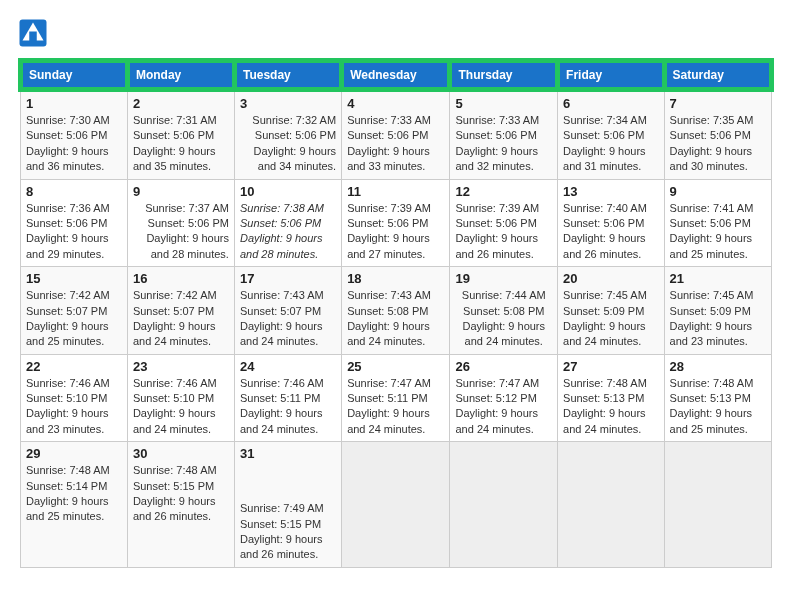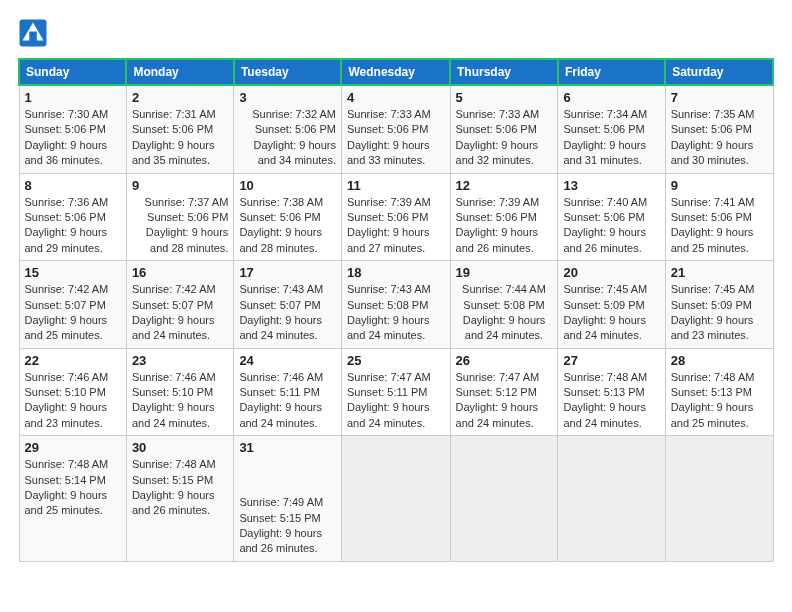--- a/index.html
+++ b/index.html
@@ -55,21 +55,21 @@
       border-collapse: collapse;
       font-size: 11px;
     }
     .calendar thead tr th {
       background: #1a73c9;
       color: #fff;
       padding: 5px 6px;
       text-align: left;
       font-size: 12px;
       font-weight: bold;
-      border: 2px solid #22c55e;
+      border: 5px solid #22c55e;
     }
     .calendar tbody tr td {
       border: 1px solid #ccc;
       vertical-align: top;
       padding: 4px 5px;
       width: 110px;
       height: 80px;
       background: #fff;
     }
     .calendar tbody tr:nth-child(odd) td {
@@ -187,21 +187,21 @@
           </td>
           <td>
             <span class="day-num">9</span>
             <div class="day-info" style="white-space: pre-line; text-align: right;">Sunrise: 7:37 AM
 Sunset: 5:06 PM
 Daylight: 9 hours
 and 28 minutes.</div>
           </td>
           <td>
             <span class="day-num">10</span>
-            <div class="day-info" style="white-space: pre-line;">Sunrise: 7:38 AM
+            <div class="day-info" style="white-space: pre-line; font-style: italic;">Sunrise: 7:38 AM
 Sunset: 5:06 PM
 Daylight: 9 hours
 and 28 minutes.</div>
           </td>
           <td>
             <span class="day-num">11</span>
             <div class="day-info" style="white-space: pre-line;">Sunrise: 7:39 AM
 Sunset: 5:06 PM
 Daylight: 9 hours
 and 27 minutes.</div>

